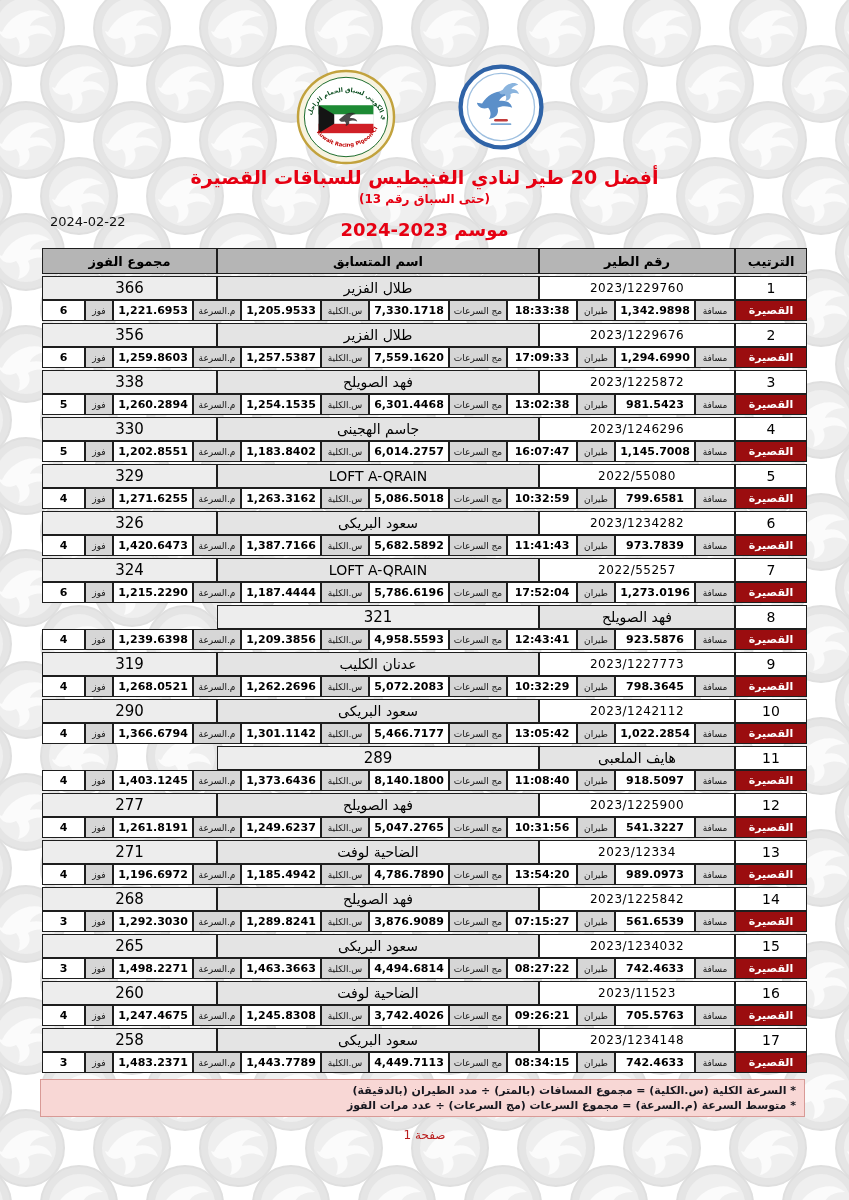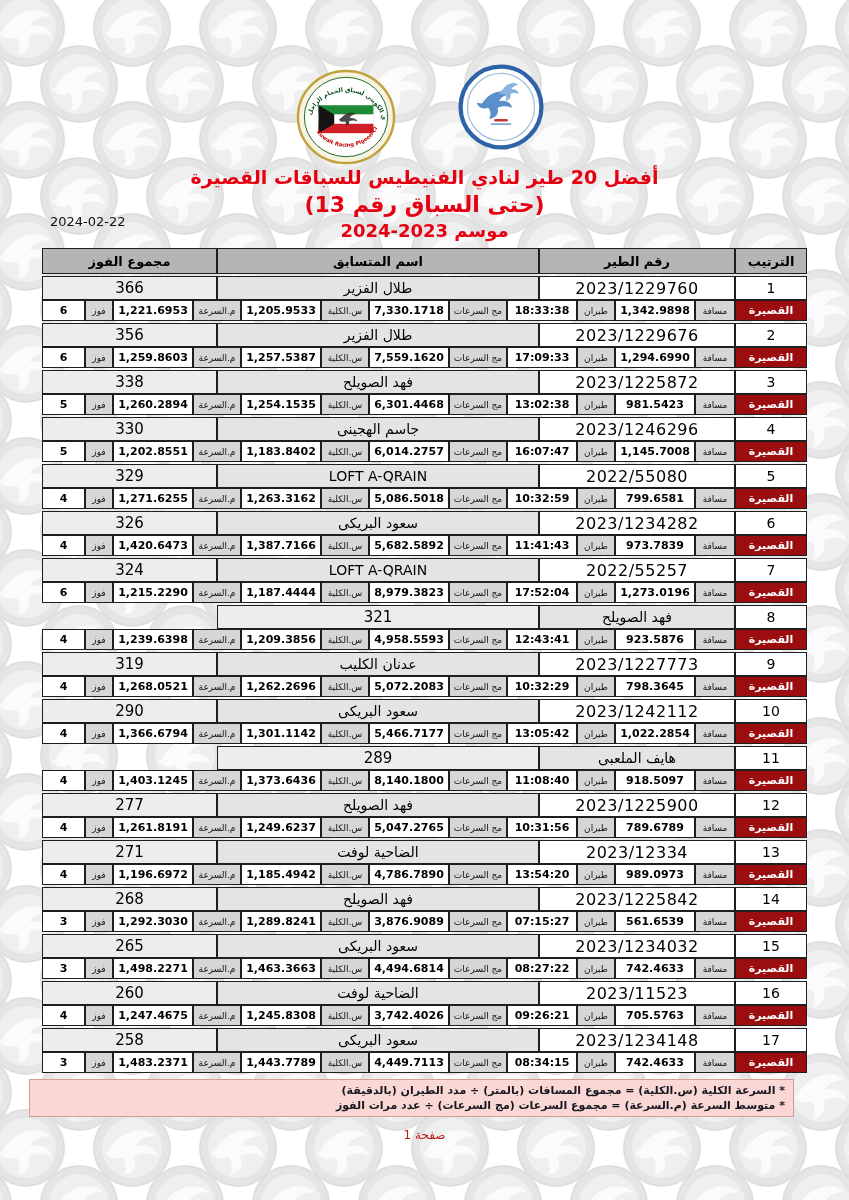--- a/index.html
+++ b/index.html
@@ -13,37 +13,37 @@
   }
   *{box-sizing:border-box;margin:0;padding:0}
   html,body{background:#9e9e9e;font-family:"DejaVu Sans","Liberation Sans",sans-serif}
   .page{position:relative;width:849px;height:1200px;margin:0 auto;background:#fff;overflow:hidden}
   .wm-svg{position:absolute;left:0;top:0;opacity:.9;pointer-events:none}
   .logo-left{position:absolute;left:296px;top:68px;width:100px;height:98px}
   .logo-right{position:absolute;left:458px;top:64px;width:86px;height:86px}
   .date{position:absolute;left:50px;top:214px;font-size:13px;color:#111;direction:ltr}
   .titles{position:absolute;left:0;top:166px;width:100%;text-align:center;color:var(--title-red);font-weight:bold;direction:rtl}
   .title1{font-size:19px;margin-bottom:4px}
-  .title2{font-size:22px;margin-bottom:3px}
+  .title2{font-size:12px;margin-bottom:13px}
   .title3{font-size:18px}
   .table-wrap{position:absolute;left:42px;top:248px;width:765px;direction:rtl}
   .thead{display:grid;grid-template-columns:72px 196px 322px 1fr;height:26px;margin-bottom:2px}
   .th{background:var(--header-gray);border:1px solid #1e1e1e;display:flex;align-items:center;justify-content:center;font-weight:bold;font-size:13px;color:#000}
   .entry{margin-bottom:2px}
   .main-row{display:grid;grid-template-columns:72px 196px 322px 1fr;height:24px}
   .detail-row{display:grid;grid-template-columns:72px 40px 80px 38px 70px 58px 80px 48px 80px 48px 80px 28px 1fr;height:21px}
   .cell{border:1px solid #1e1e1e;display:flex;align-items:center;justify-content:center;overflow:hidden;background:#fff;white-space:nowrap}
   .c-rank{font-size:14px}
-  .c-bird{font-size:16px;direction:ltr;letter-spacing:.5px}
+  .c-bird{font-size:12px;direction:ltr;letter-spacing:.5px}
   .c-name{background:var(--name-gray);font-weight:normal;font-size:14px}
   .c-points{background:var(--points-gray);font-size:15px}
   .badge{background:var(--badge-red);color:#fff;font-weight:bold;font-size:11px}
   .lbl{background:var(--label-gray);font-size:9px;color:#111}
   .val{font-size:11px;font-weight:bold;direction:ltr}
-  .notes{position:absolute;left:29px;top:1079px;width:765px;background:var(--note-pink);border:1px solid #d89a96;padding:3px 8px;direction:rtl}
+  .notes{position:absolute;left:40px;top:1079px;width:765px;background:var(--note-pink);border:1px solid #d89a96;padding:3px 8px;direction:rtl}
   .note{font-size:11px;font-weight:bold;color:#17171f;line-height:15px;text-align:right}
   .page-footer{position:absolute;left:0;top:1128px;width:100%;text-align:center;font-size:12px;color:#b91c1c;direction:rtl}
 </style>
 </head>
 <body>
 
 <div class="page">
 
   <svg class="wm-svg" width="849" height="1200" aria-hidden="true">
     <defs>
@@ -463,21 +463,21 @@
             <div class="cell c-name">LOFT A-QRAIN</div>
             <div class="cell c-points">324</div>
           </div>
           <div class="detail-row">
             <div class="cell badge">القصيرة</div>
             <div class="cell lbl">مسافة</div>
             <div class="cell val">1,273.0196</div>
             <div class="cell lbl">طيران</div>
             <div class="cell val">17:52:04</div>
             <div class="cell lbl">مج السرعات</div>
-            <div class="cell val">8,979.3823</div>
+            <div class="cell val">5,786.6196</div>
             <div class="cell lbl">س.الكلية</div>
             <div class="cell val">1,187.4444</div>
             <div class="cell lbl">م.السرعة</div>
             <div class="cell val">1,215.2290</div>
             <div class="cell lbl">فوز</div>
             <div class="cell val">6</div>
           </div>
         </div>
         <div class="entry">
           <div class="main-row">
@@ -572,21 +572,21 @@
         <div class="entry">
           <div class="main-row">
             <div class="cell c-rank">12</div>
             <div class="cell c-bird">2023/1225900</div>
             <div class="cell c-name">فهد الصويلح</div>
             <div class="cell c-points">277</div>
           </div>
           <div class="detail-row">
             <div class="cell badge">القصيرة</div>
             <div class="cell lbl">مسافة</div>
-            <div class="cell val">789.6789</div>
+            <div class="cell val">541.3227</div>
             <div class="cell lbl">طيران</div>
             <div class="cell val">10:31:56</div>
             <div class="cell lbl">مج السرعات</div>
             <div class="cell val">5,047.2765</div>
             <div class="cell lbl">س.الكلية</div>
             <div class="cell val">1,249.6237</div>
             <div class="cell lbl">م.السرعة</div>
             <div class="cell val">1,261.8191</div>
             <div class="cell lbl">فوز</div>
             <div class="cell val">4</div>

